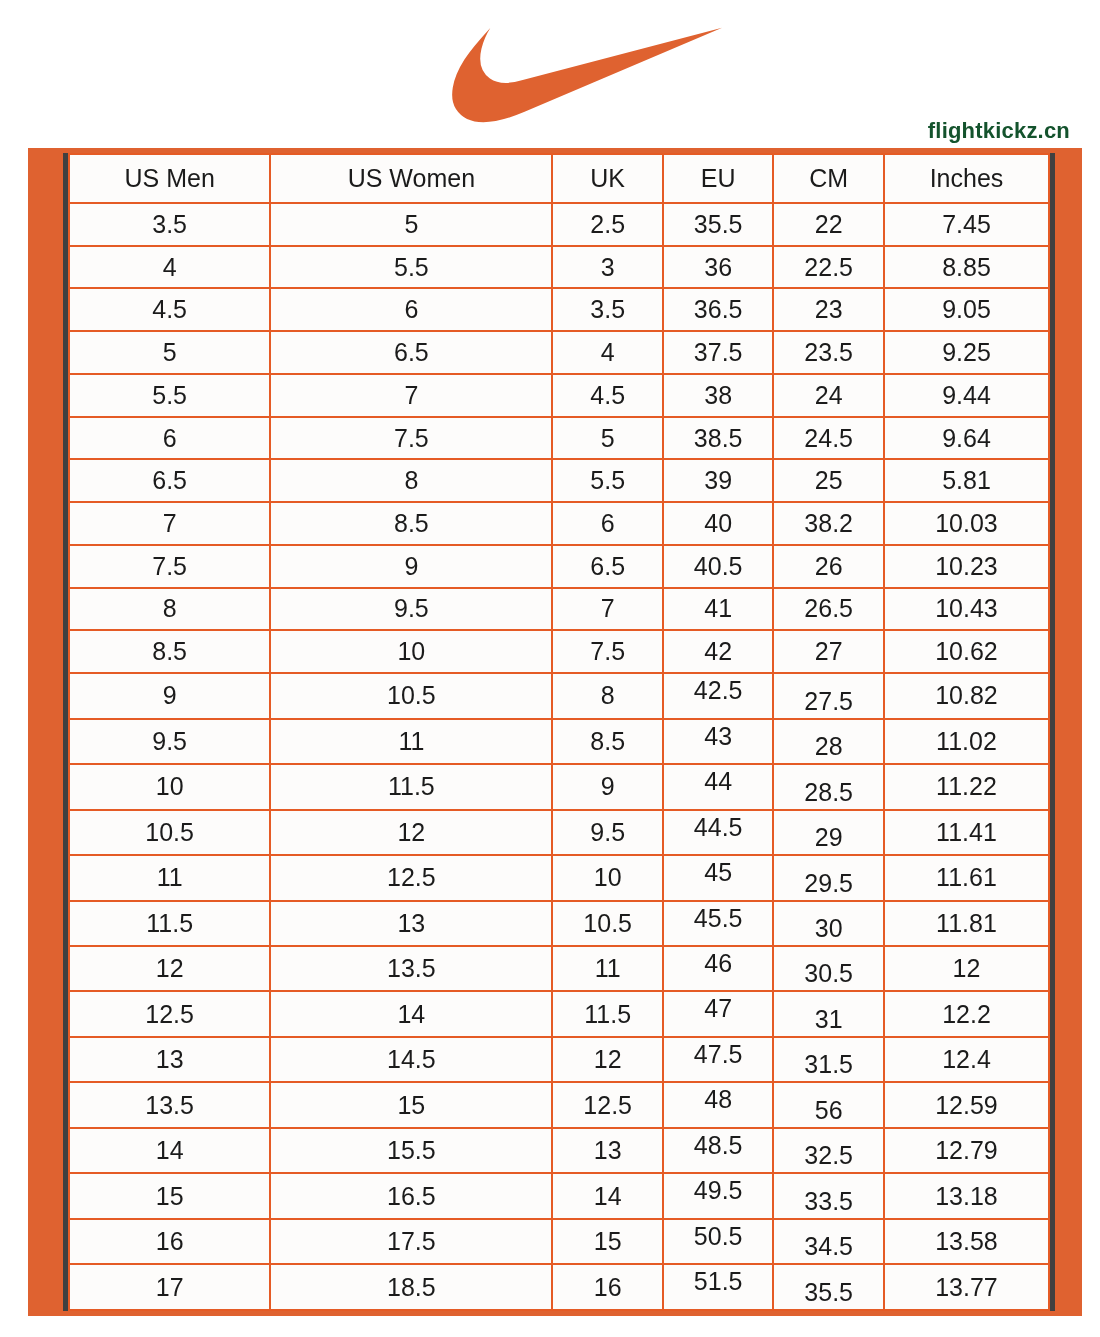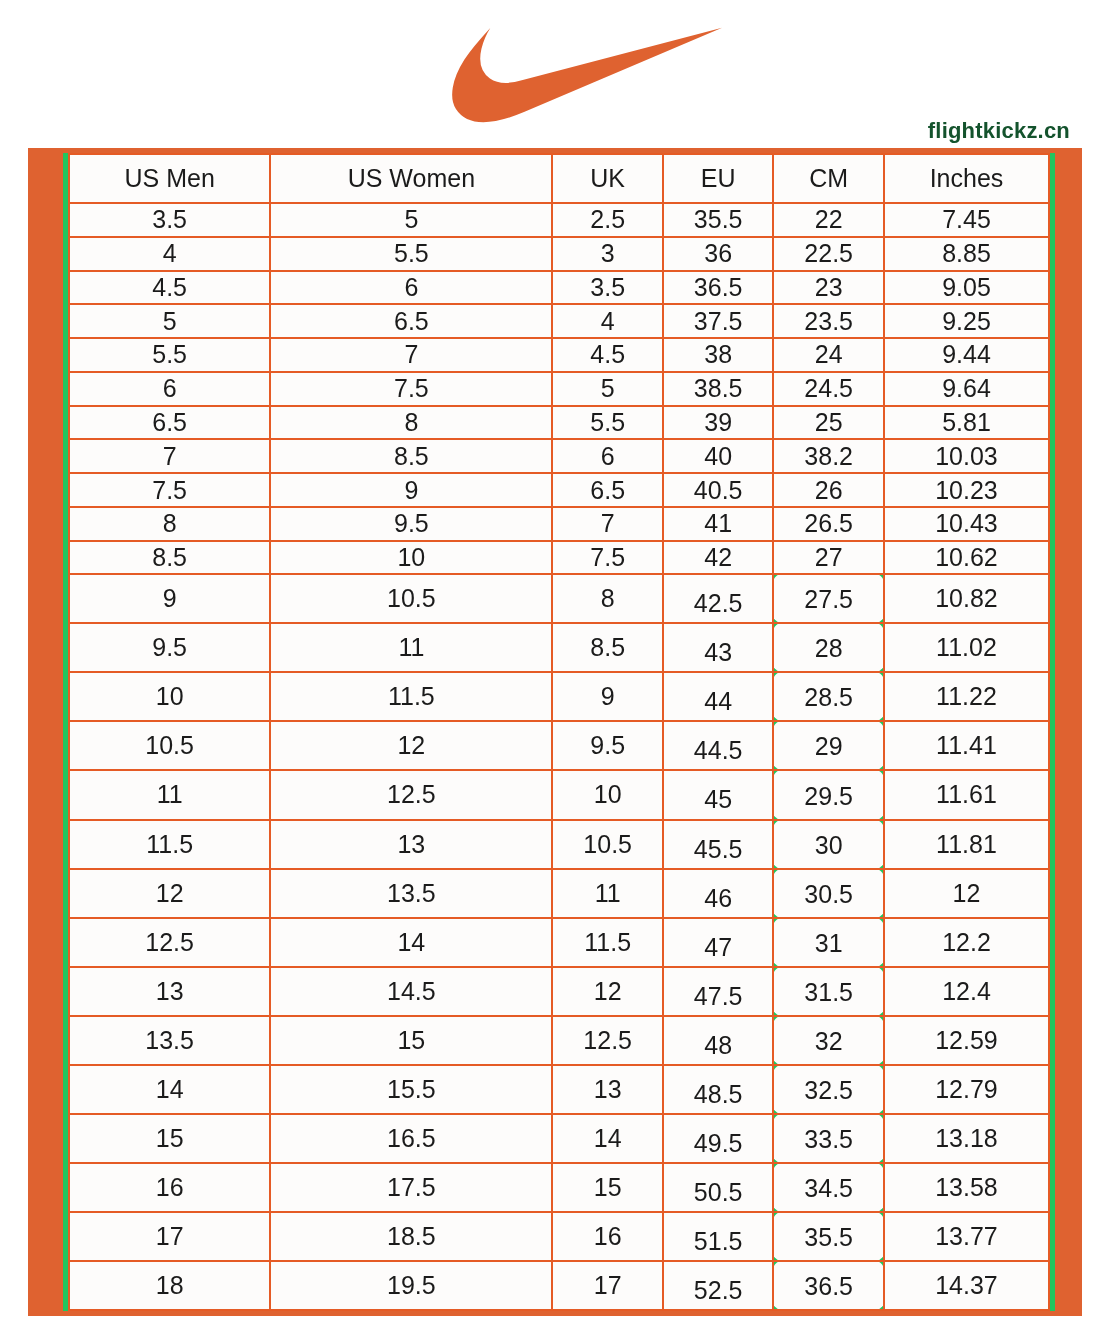--- a/index.html
+++ b/index.html
@@ -23,21 +23,21 @@
   .watermark{
     position:absolute;top:118px;right:30px;
     font-size:22px;font-weight:700;color:#14532d;
     letter-spacing:0.2px;
   }
   .size-table-wrap{
     position:absolute;left:28px;top:148px;
     width:1054px;height:1168px;
     box-sizing:border-box;
     border:5px solid var(--orange);
-    background:#22c55e;
+    background:#404040;
     display:flex;
     align-items:stretch;
   }
   .side-bar{background:var(--orange);flex:0 0 auto;}
   .side-bar.left{width:30px;margin-right:5px;}
   .side-bar.right{width:22px;margin-left:5px;}
   table{
     flex:1 1 auto;
     border-collapse:collapse;
     table-layout:fixed;
@@ -48,22 +48,22 @@
     background:var(--cellbg);
     color:var(--ink);
     text-align:center;
     vertical-align:middle;
     font-size:25px;
     font-weight:400;
     padding:0;
     overflow:hidden;
   }
   th{height:47px;}
-  td.raised{vertical-align:top;padding-top:14px;}
-  td.lowered{vertical-align:bottom;padding-bottom:8px;border-radius:9px;}
+  td.raised{vertical-align:top;padding-top:2px;}
+  td.lowered{vertical-align:bottom;padding-bottom:2px;}
 </style>
 </head>
 <body>
 
 <div class="page">
 
   <div class="logo">
     <svg viewBox="0 0 69 32" xmlns="http://www.w3.org/2000/svg" aria-hidden="true">
       <path fill="#DF6230" class="swoosh-path" d="M68.56 4L18.4 25.36Q12.16 28 7.92 28q-4.8 0-6.96-3.36-1.36-2.16-.8-5.48t2.96-7.08q2-3.04 6.56-8-1.6 2.56-2.24 5.28-1.2 5.12 2.16 7.52Q11.2 18 13.6 18q1.92 0 4.08-.64z"></path>
     </svg>
@@ -243,21 +243,21 @@
             <td>12</td>
             <td class="raised">47.5</td>
             <td class="lowered">31.5</td>
             <td>12.4</td>
           </tr>
           <tr>
             <td>13.5</td>
             <td>15</td>
             <td>12.5</td>
             <td class="raised">48</td>
-            <td class="lowered">32</td>
+            <td class="lowered">56</td>
             <td>12.59</td>
           </tr>
           <tr>
             <td>14</td>
             <td>15.5</td>
             <td>13</td>
             <td class="raised">48.5</td>
             <td class="lowered">32.5</td>
             <td>12.79</td>
           </tr>
@@ -278,26 +278,18 @@
             <td>13.58</td>
           </tr>
           <tr>
             <td>17</td>
             <td>18.5</td>
             <td>16</td>
             <td class="raised">51.5</td>
             <td class="lowered">35.5</td>
             <td>13.77</td>
           </tr>
-          <tr>
-            <td>18</td>
-            <td>19.5</td>
-            <td>17</td>
-            <td class="raised">52.5</td>
-            <td class="lowered">36.5</td>
-            <td>14.37</td>
-          </tr>
         </tbody>
     </table>
     <div class="side-bar right"></div>
   </div>
 
 </div>
 
 </body></html>

